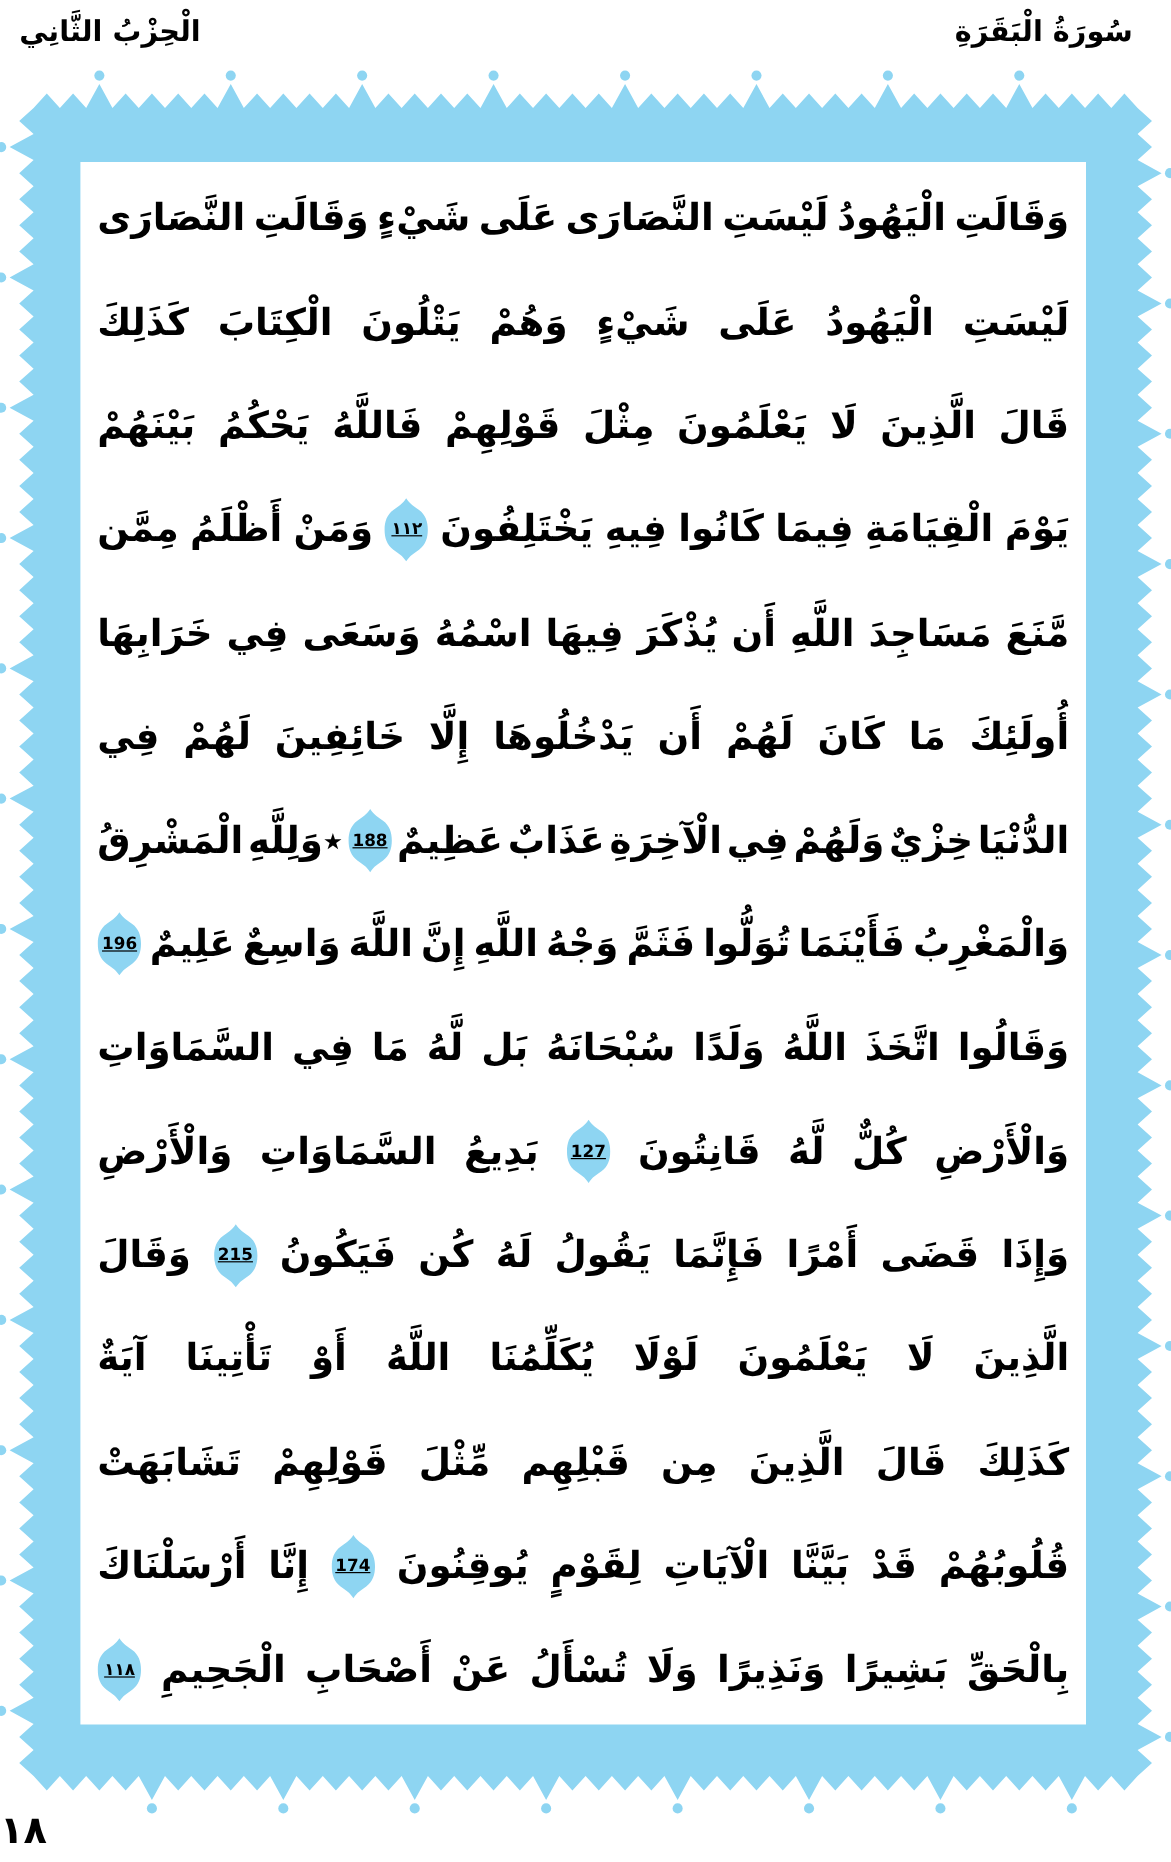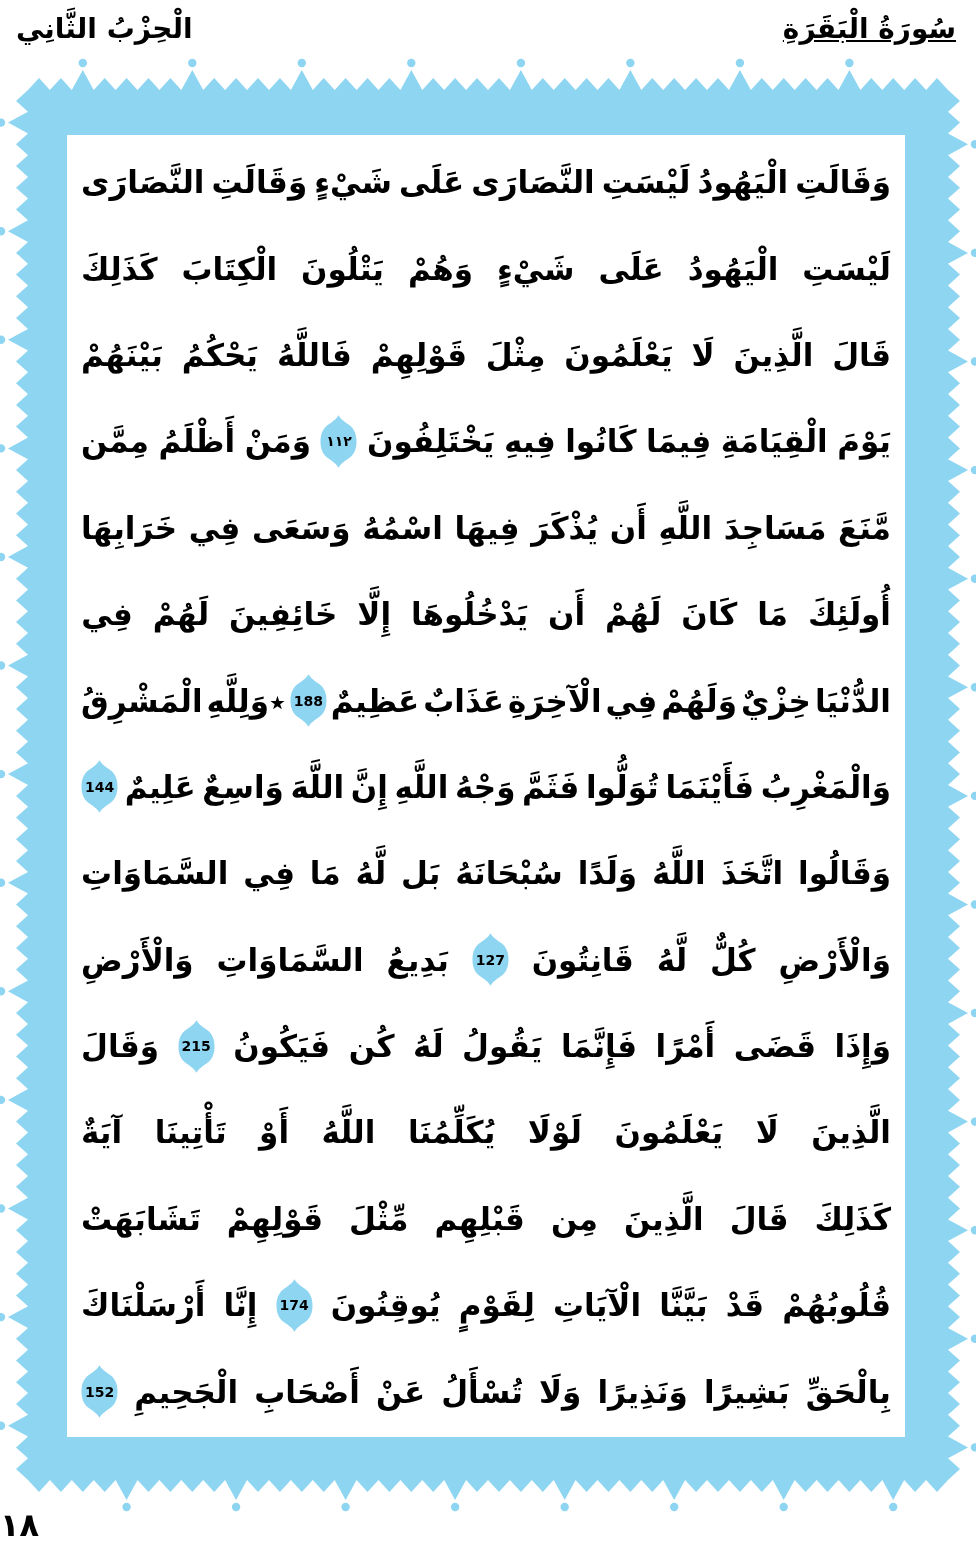--- a/index.html
+++ b/index.html
@@ -7,44 +7,44 @@
     --ink:#000000;
   }
   html,body{margin:0;padding:0;}
   body{
     width:976px;height:1552px;position:relative;background:#ffffff;
     font-family:"DejaVu Sans", sans-serif;overflow:hidden;
   }
   
   .running-head{
     position:absolute;top:12px;direction:rtl;color:var(--ink);
-    font-size:28px;font-weight:bold;white-space:nowrap;
-  }
-  .running-head.right{right:20px;text-decoration:underline;}
+    font-size:24px;font-weight:bold;white-space:nowrap;
+  }
+  .running-head.right{right:32px;}
   .running-head.left{left:16px;}
   
   #frame-svg{
     position:absolute;left:8px;top:62px;width:960px;height:1446px;
     overflow:visible;pointer-events:none;
   }
   
   .text-area{
     position:absolute;left:81px;top:139px;width:810px;height:1296px;
     direction:rtl;
   }
   .quran-line{
     height:86.4px;display:flex;align-items:center;justify-content:space-between;
     direction:rtl;color:var(--ink);font-size:31px;font-weight:bold;
     white-space:nowrap;
   }
   .qword{flex:0 0 auto;}
   
   .aya{
     position:relative;width:37px;height:53px;flex:0 0 auto;
-    display:inline-flex;align-items:center;justify-content:center;
+    display:inline-flex;align-items:center;justify-content:center;text-decoration:underline;
   }
   .aya-svg{position:absolute;left:0;top:0;width:100%;height:100%;fill:var(--blue);}
   .aya-num{position:relative;font-size:14px;font-weight:bold;color:var(--ink);line-height:1;}
   
   .page-number{
     position:absolute;bottom:0px;left:0;width:100%;height:46px;
     text-align:left;font-size:32px;font-weight:bold;color:var(--ink);
   }
 </style>
 </head>
@@ -197,21 +197,21 @@
       <span class="qword">وَجْهُ</span>
       <span class="qword">اللَّهِ</span>
       <span class="qword">إِنَّ</span>
       <span class="qword">اللَّهَ</span>
       <span class="qword">وَاسِعٌ</span>
       <span class="qword">عَلِيمٌ</span>
       <span class="aya">
         <svg class="aya-svg" viewBox="0 0 38 54" xmlns="http://www.w3.org/2000/svg">
           <path d="M19 0C22 5 26 7 30 10C35.5 14 37.5 20 37.5 27C37.5 34 35.5 40 30 44C26 47 22 49 19 54C16 49 12 47 8 44C2.5 40 0.5 34 0.5 27C0.5 20 2.5 14 8 10C12 7 16 5 19 0Z"></path>
         </svg>
-        <span class="aya-num">144</span>
+        <span class="aya-num">196</span>
       </span>
     </div>
     <div class="quran-line">
       <span class="qword">وَقَالُوا</span>
       <span class="qword">اتَّخَذَ</span>
       <span class="qword">اللَّهُ</span>
       <span class="qword">وَلَدًا</span>
       <span class="qword">سُبْحَانَهُ</span>
       <span class="qword">بَل</span>
       <span class="qword">لَّهُ</span>
@@ -294,18 +294,18 @@
       <span class="qword">وَنَذِيرًا</span>
       <span class="qword">وَلَا</span>
       <span class="qword">تُسْأَلُ</span>
       <span class="qword">عَنْ</span>
       <span class="qword">أَصْحَابِ</span>
       <span class="qword">الْجَحِيمِ</span>
       <span class="aya">
         <svg class="aya-svg" viewBox="0 0 38 54" xmlns="http://www.w3.org/2000/svg">
           <path d="M19 0C22 5 26 7 30 10C35.5 14 37.5 20 37.5 27C37.5 34 35.5 40 30 44C26 47 22 49 19 54C16 49 12 47 8 44C2.5 40 0.5 34 0.5 27C0.5 20 2.5 14 8 10C12 7 16 5 19 0Z"></path>
         </svg>
-        <span class="aya-num">152</span>
+        <span class="aya-num">١١٨</span>
       </span>
     </div>
   </div>
 
 <div class="page-number">١٨</div>
 
 </body></html>

